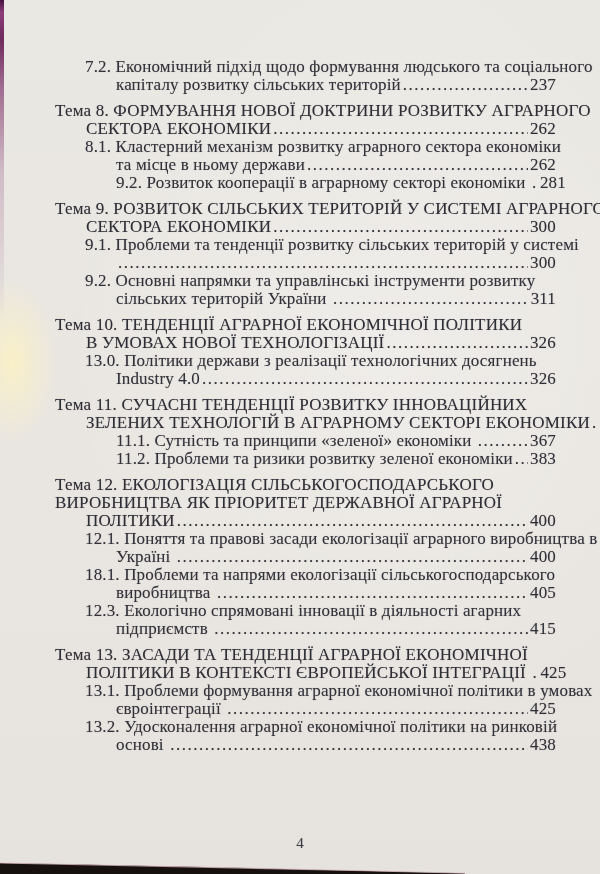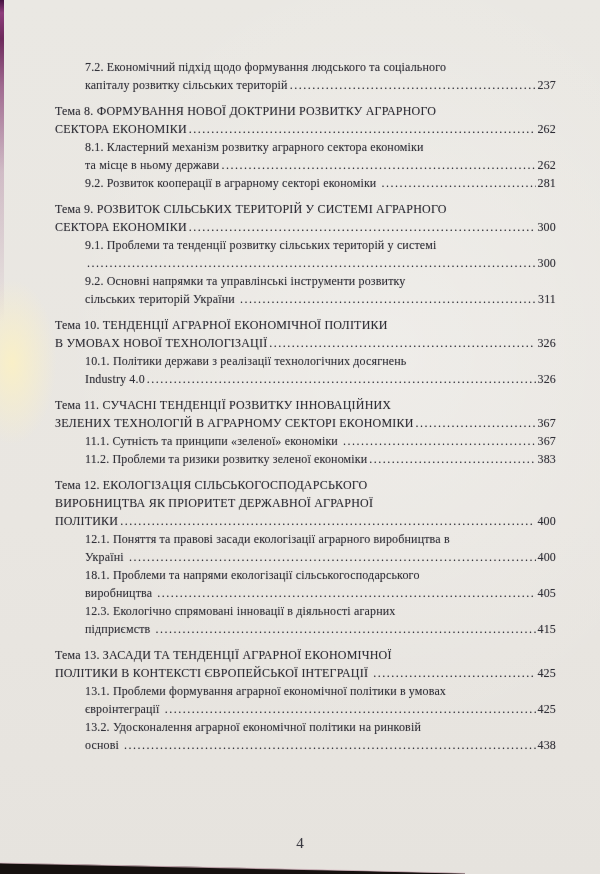--- a/index.html
+++ b/index.html
@@ -16,29 +16,29 @@
       linear-gradient(180deg,#eae8e3 0%,#e9e6e1 60%,#e6e3de 100%);
   }
   .left-edge{
     position:absolute;left:0;top:0;width:4px;height:430px;
     background:linear-gradient(180deg,
       #451341 0%, #8e3d7c 3%, #6d2a5c 9%, #a06a90 20%,
       rgba(160,106,144,0.35) 40%, rgba(160,106,144,0.0) 75%);
   }
   .toc{
     position:absolute;left:55px;top:58px;width:501px;
-    font-size:12px;line-height:18px;color:#32323a;
+    font-size:17px;line-height:18px;color:#32323a;
     text-shadow:0 0 1px rgba(70,62,70,0.35);
     letter-spacing:0.15px;
   }
   .entry{margin:0;}
   .entry.theme{margin-top:8px;font-weight:normal;color:#2e2e36;letter-spacing:0.2px;}
   .entry.sub .line{padding-left:30px;}
   .line{white-space:nowrap;}
-  .line.last{display:flex;align-items:baseline;}
+  .line.last{display:flex;align-items:baseline;margin-left:31px;}
   .line.last .txt{flex:0 0 auto;white-space:pre;}
   .leader{
     flex:1 1 auto;overflow:hidden;white-space:nowrap;
     margin:0 2px;min-width:6px;letter-spacing:1.5px;
   }
   .leader::before{
     content:"......................................................................................................................................................";
   }
   .pg{flex:0 0 auto;}
   .folio{
@@ -111,21 +111,21 @@
       </div>
       <div class="entry theme">
         <div class="line">Тема 10. ТЕНДЕНЦІЇ АГРАРНОЇ ЕКОНОМІЧНОЇ ПОЛІТИКИ</div>
         <div class="line last">
           <span class="txt">В УМОВАХ НОВОЇ ТЕХНОЛОГІЗАЦІЇ</span>
           <span class="leader"></span>
           <span class="pg">326</span>
         </div>
       </div>
       <div class="entry sub">
-        <div class="line">10.1. Політики держави з реалізації технологічних досягнень</div>
+        <div class="line">13.0. Політики держави з реалізації технологічних досягнень</div>
         <div class="line last">
           <span class="txt">Industry 4.0</span>
           <span class="leader"></span>
           <span class="pg">326</span>
         </div>
       </div>
       <div class="entry theme">
         <div class="line">Тема 11. СУЧАСНІ ТЕНДЕНЦІЇ РОЗВИТКУ ІННОВАЦІЙНИХ</div>
         <div class="line last">
           <span class="txt">ЗЕЛЕНИХ ТЕХНОЛОГІЙ В АГРАРНОМУ СЕКТОРІ ЕКОНОМІКИ</span>

